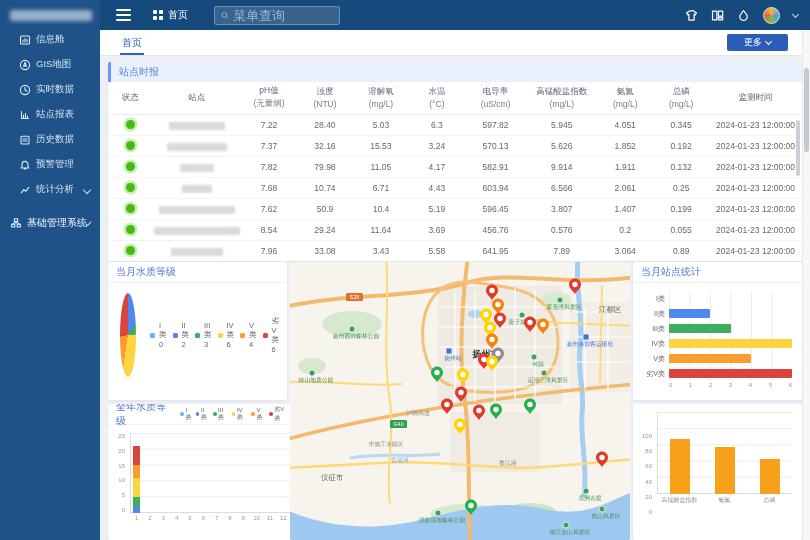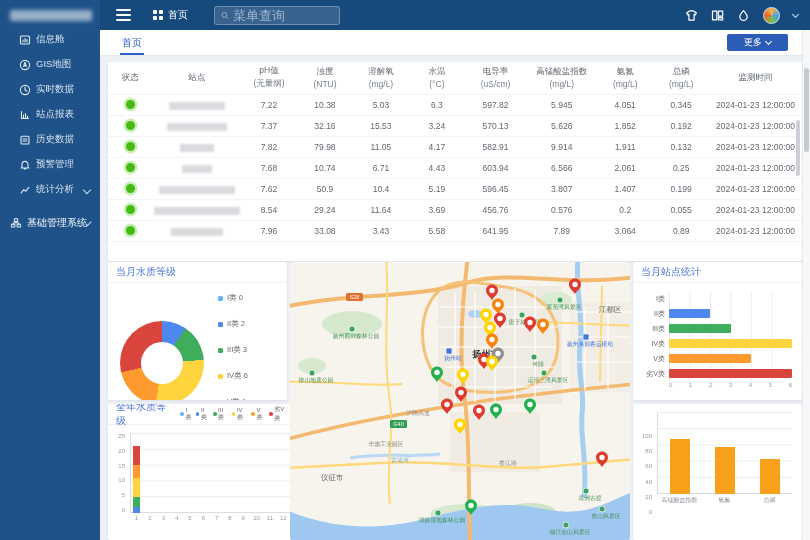--- a/index.html
+++ b/index.html
@@ -56,21 +56,21 @@
   col.c-status{width:6.5%} col.c-site{width:13%} col.c-num{width:8.2%} col.c-cond{width:9%} col.c-perm{width:10.4%} col.c-time{width:13.6%}
   .dot { display:inline-block; width:9px; height:9px; border-radius:50%; background:#46ba12; box-shadow:0 0 0 2.5px rgba(128,214,85,.42); }
   .redact { display:inline-block; height:8px; background:#d9dadd; border-radius:1px; filter:blur(1.3px); vertical-align:middle; }
   .tbl-scroll { position:absolute; right:2px; top:58px; width:4px; height:56px; background:#ccd0d6; border-radius:2px; }
 
   
   .donut-card { left:108px; top:262px; width:179px; height:138px; }
   .donut-body { display:flex; align-items:center; padding:10px 8px 0 12px; }
   .donut { width:84px; height:84px; border-radius:50%; position:relative; }
   .donut::after { content:""; position:absolute; inset:21px; background:#fff; border-radius:50%; }
-  .lg-col { margin-left:14px; display:flex; flex-direction:column; gap:16px; }
+  .lg-col { margin-left:14px; display:flex; flex-direction:row; gap:6px; }
   .lg-item { display:flex; align-items:center; gap:4px; font-size:7.5px; color:#666; cursor:pointer; }
   .lg-dot { width:5px; height:5px; border-radius:1.5px; flex:0 0 5px; }
 
   
   .yearly-card { left:108px; top:404px; width:190px; height:136px; }
   .inline-legend { display:flex; align-items:center; gap:3px; margin-left:5px; overflow:hidden; }
   .inline-legend .lg-item { font-size:6px; gap:1.5px; }
   .inline-legend .lg-dot { width:3.5px; height:3.5px; flex-basis:3.5px; border-radius:50%; }
   .stack-wrap { position:relative; margin:8px 8px 0 22px; height:80px; }
   .stack-grid { position:absolute; inset:0; border-left:1px solid #d9dce0; border-bottom:1px solid #d9dce0;
@@ -231,20 +231,21 @@
 
 <div class="tabbar">
   <span class="tab">首页</span>
   <button class="more-btn">
     <span>更多</span>
     <i class="caret"></i>
   </button>
 </div>
 
 <div class="card table-card">
+  <div class="table-head">站点时报</div>
   <table>
     <colgroup>
       <col class="c-status">
         <col class="c-site">
         <col class="c-num">
         <col class="c-num">
         <col class="c-num">
       <col class="c-num">
         <col class="c-cond">
         <col class="c-perm">
@@ -295,21 +296,21 @@
           <th>
             <div>监测时间</div>
           </th>
         </tr>
       </thead>
     <tbody>
         <tr>
           <td><span class="dot"></span></td>
           <td><span class="redact" style="width: 56px;"></span></td>
           <td>7.22</td>
-          <td>10.38</td>
+          <td>28.40</td>
           <td>5.03</td>
           <td>6.3</td>
           <td>597.82</td>
           <td>5.945</td>
           <td>4.051</td>
           <td>0.345</td>
           <td>2024-01-23 12:00:00</td>
         </tr>
         <tr>
           <td><span class="dot"></span></td>

